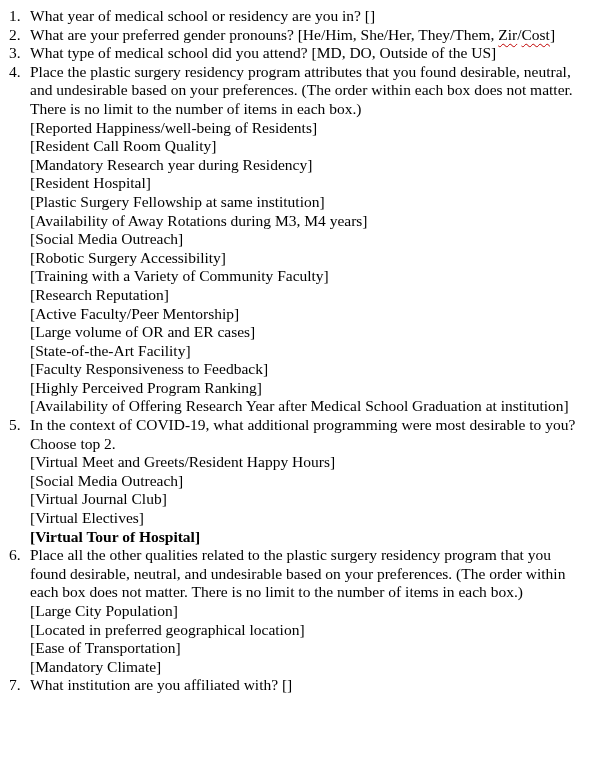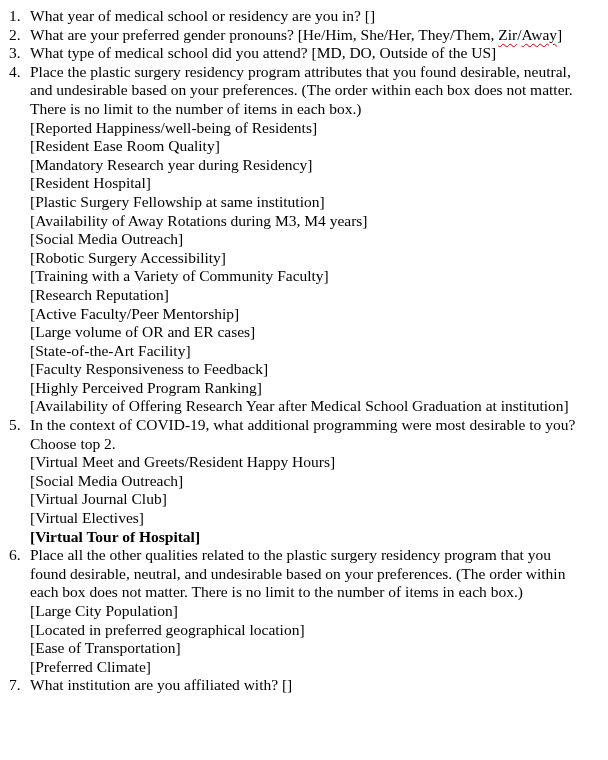--- a/index.html
+++ b/index.html
@@ -35,39 +35,39 @@
   <div class="question">
     <span class="q-num">1.</span>
     <div class="q-body">
       <div class="q-line">What year of medical school or residency are you in? []</div>
     </div>
   </div>
 
   <div class="question">
     <span class="q-num">2.</span>
     <div class="q-body">
-      <div class="q-line"><span>What are your preferred gender pronouns? [He/Him, She/Her, They/Them, </span><span class="misspelled">Zir</span><span>/</span><span class="misspelled">Away</span><span>]</span></div>
+      <div class="q-line"><span>What are your preferred gender pronouns? [He/Him, She/Her, They/Them, </span><span class="misspelled">Zir</span><span>/</span><span class="misspelled">Cost</span><span>]</span></div>
     </div>
   </div>
 
   <div class="question">
     <span class="q-num">3.</span>
     <div class="q-body">
       <div class="q-line">What type of medical school did you attend? [MD, DO, Outside of the US]</div>
     </div>
   </div>
 
   <div class="question">
     <span class="q-num">4.</span>
     <div class="q-body">
       <div class="q-line">Place the plastic surgery residency program attributes that you found desirable, neutral,</div>
       <div class="q-line">and undesirable based on your preferences. (The order within each box does not matter.</div>
       <div class="q-line">There is no limit to the number of items in each box.)</div>
       <div class="q-item">[Reported Happiness/well-being of Residents]</div>
-      <div class="q-item">[Resident Ease Room Quality]</div>
+      <div class="q-item">[Resident Call Room Quality]</div>
       <div class="q-item">[Mandatory Research year during Residency]</div>
       <div class="q-item">[Resident Hospital]</div>
       <div class="q-item">[Plastic Surgery Fellowship at same institution]</div>
       <div class="q-item">[Availability of Away Rotations during M3, M4 years]</div>
       <div class="q-item">[Social Media Outreach]</div>
       <div class="q-item">[Robotic Surgery Accessibility]</div>
       <div class="q-item">[Training with a Variety of Community Faculty]</div>
       <div class="q-item">[Research Reputation]</div>
       <div class="q-item">[Active Faculty/Peer Mentorship]</div>
       <div class="q-item">[Large volume of OR and ER cases]</div>
@@ -93,21 +93,21 @@
 
   <div class="question">
     <span class="q-num">6.</span>
     <div class="q-body">
       <div class="q-line">Place all the other qualities related to the plastic surgery residency program that you</div>
       <div class="q-line">found desirable, neutral, and undesirable based on your preferences. (The order within</div>
       <div class="q-line">each box does not matter. There is no limit to the number of items in each box.)</div>
       <div class="q-item">[Large City Population]</div>
       <div class="q-item">[Located in preferred geographical location]</div>
       <div class="q-item">[Ease of Transportation]</div>
-      <div class="q-item">[Preferred Climate]</div>
+      <div class="q-item">[Mandatory Climate]</div>
     </div>
   </div>
 
   <div class="question">
     <span class="q-num">7.</span>
     <div class="q-body">
       <div class="q-line">What institution are you affiliated with? []</div>
     </div>
   </div>
 

